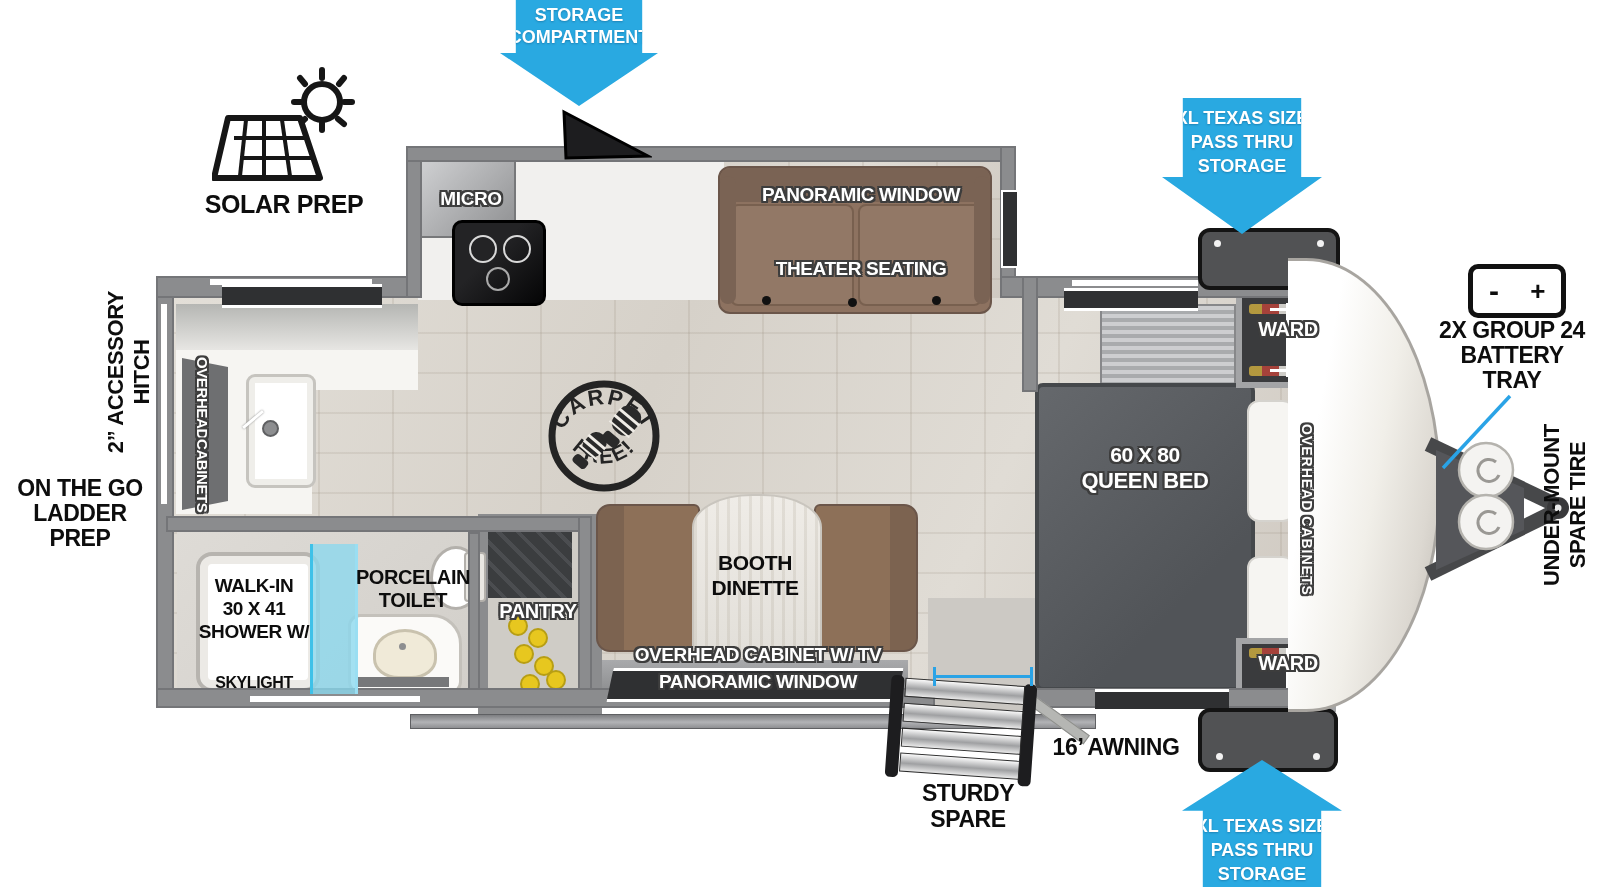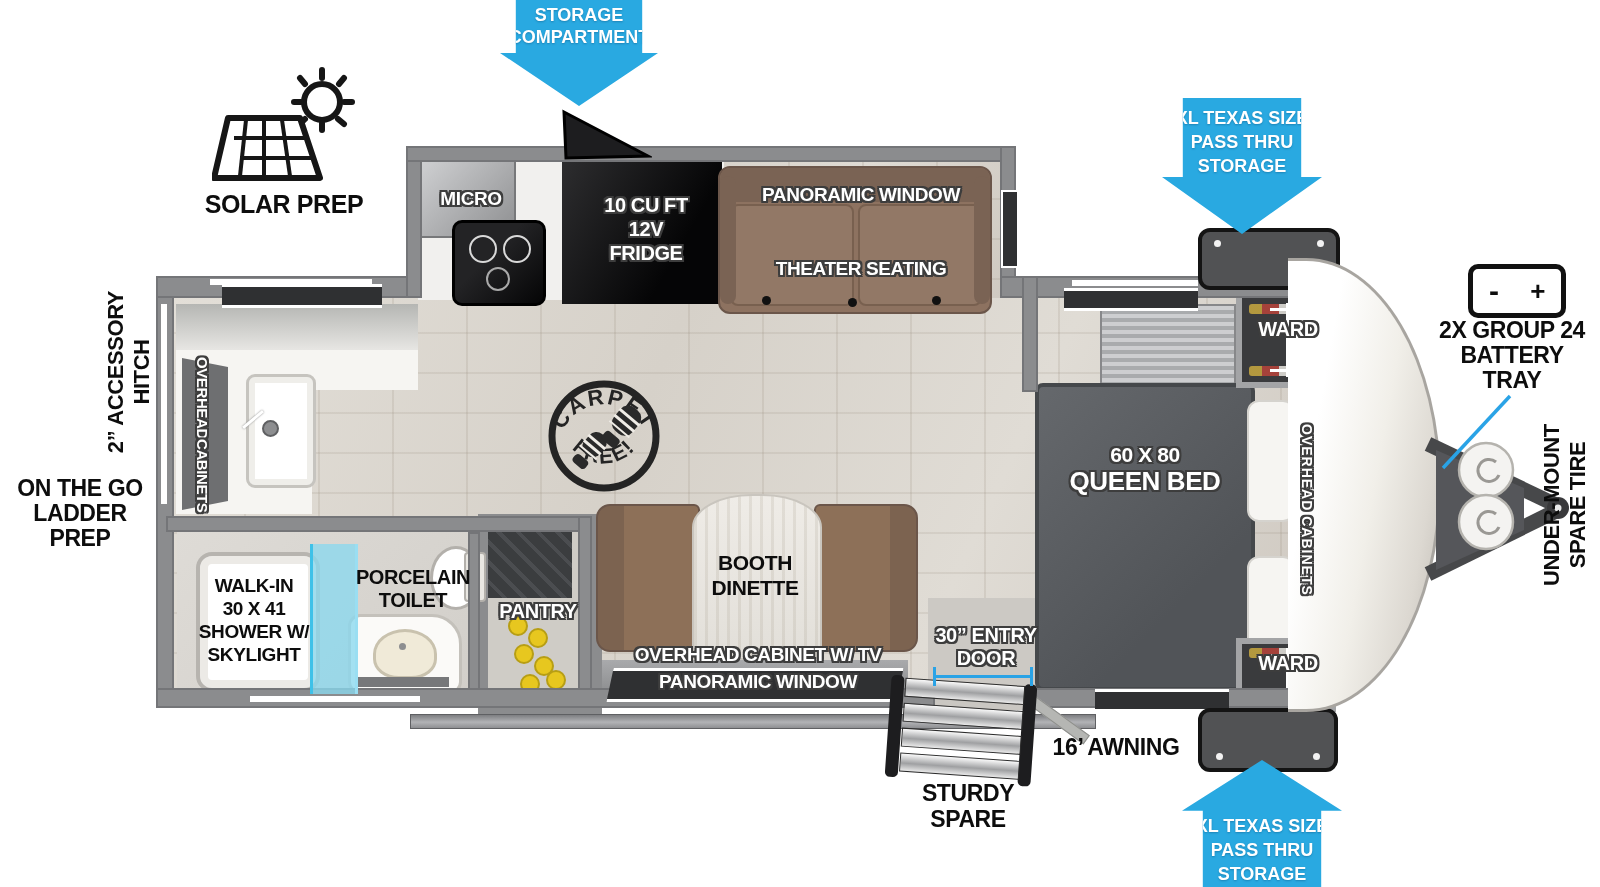--- a/index.html
+++ b/index.html
@@ -68,25 +68,20 @@
 
   <div class="a z2" style="left:418px;top:158px;width:306px;height:142px;background:#f1f0ee;"></div>
   <div class="a z2" style="left:418px;top:160px;width:94px;height:74px;background:linear-gradient(135deg,#cfd0d2,#8e8f91);border:2px solid #77787a;display:flex;align-items:center;justify-content:center;">
     <span class="bw" style="font-size:19px;">MICRO</span>
   </div>
   <div class="a z2" style="left:452px;top:220px;width:88px;height:80px;background:linear-gradient(135deg,#232325 40%,#050506);border:3px solid #000;border-radius:10px;">
     <span class="a" style="left:14px;top:12px;width:24px;height:24px;border:2px solid #d9d9d9;border-radius:50%;"></span>
     <span class="a" style="left:48px;top:12px;width:24px;height:24px;border:2px solid #d9d9d9;border-radius:50%;"></span>
     <span class="a" style="left:31px;top:44px;width:20px;height:20px;border:2px solid #a9a9a9;border-radius:50%;"></span>
   </div>
-  <div class="a z2" style="left:562px;top:154px;width:160px;height:150px;background:linear-gradient(120deg,#2e2e30,#050506 70%);display:flex;flex-direction:column;justify-content:center;">
-    <span class="ln ctr bw" style="font-size:20px;line-height:24px;">10 CU FT</span>
-    <span class="ln ctr bw" style="font-size:20px;line-height:24px;">12V</span>
-    <span class="ln ctr bw" style="font-size:20px;line-height:24px;">FRIDGE</span>
-  </div>
 
   <div class="a z2" style="left:718px;top:166px;width:270px;height:144px;background:#8d7260;border:2px solid #6b564a;border-radius:12px;">
     <span class="a" style="left:0;top:0;width:100%;height:34px;background:#7a6354;border-radius:10px 10px 0 0;"></span>
     <span class="a" style="left:10px;top:36px;width:120px;height:98px;background:#927866;border:2px solid #78604f;border-radius:8px;"></span>
     <span class="a" style="left:138px;top:36px;width:120px;height:98px;background:#927866;border:2px solid #78604f;border-radius:8px;"></span>
     <span class="a" style="left:0;top:8px;width:16px;height:128px;background:#7a6354;border-radius:8px;"></span>
     <span class="a" style="left:254px;top:8px;width:16px;height:128px;background:#7a6354;border-radius:8px;"></span>
     <span class="a" style="left:42px;top:128px;width:9px;height:9px;border-radius:50%;background:#111;"></span>
     <span class="a" style="left:128px;top:130px;width:9px;height:9px;border-radius:50%;background:#111;"></span>
     <span class="a" style="left:212px;top:128px;width:9px;height:9px;border-radius:50%;background:#111;"></span>
@@ -139,40 +134,40 @@
   </div>
   <div class="a z7 ctr bw" style="left:592px;top:644px;width:316px;font-size:19px;">OVERHEAD CABINET W/ TV</div>
   <div class="a z7 ctr bw" style="left:602px;top:671px;width:296px;font-size:19px;">PANORAMIC WINDOW</div>
 
   <div class="a z2" style="left:196px;top:552px;width:116px;height:132px;background:#fff;border:4px solid #b7b4af;border-radius:16px;box-shadow:inset 0 0 0 8px #eceae6;"></div>
   <div class="a z4" style="left:310px;top:544px;width:42px;height:150px;background:rgba(138,216,238,.78);border-left:3px solid #3ec1e8;border-right:3px solid #9adef2;"></div>
   <div class="a z7" style="left:180px;top:574px;width:148px;">
     <span class="ln ctr bk" style="font-size:19px;line-height:23px;">WALK-IN</span>
     <span class="ln ctr bk" style="font-size:19px;line-height:23px;">30 X 41</span>
     <span class="ln ctr bk" style="font-size:19px;line-height:23px;">SHOWER W/</span>
-    <span class="ln ctr bk" style="font-size:19px;line-height:23px;">SKYLIGHT</span>
+    <span class="ln ctr bk" style="font-size:16px;line-height:23px;margin-top:28px;">SKYLIGHT</span>
   </div>
   <div class="a z2" style="left:430px;top:546px;width:46px;height:58px;background:#fff;border:3px solid #b3b0ab;border-radius:50%;"></div>
   <div class="a z2" style="left:464px;top:552px;width:18px;height:46px;background:#e9e7e2;border:2px solid #b3b0ab;border-radius:4px;"></div>
   <div class="a z7" style="left:346px;top:566px;width:134px;">
     <span class="ln ctr bk" style="font-size:20px;line-height:23px;">PORCELAIN</span>
     <span class="ln ctr bk" style="font-size:20px;line-height:23px;">TOILET</span>
   </div>
   <div class="a z2" style="left:348px;top:614px;width:108px;height:74px;background:#fbfaf8;border:3px solid #c4c1bb;border-radius:12px 30px 12px 12px;">
     <span class="a" style="left:22px;top:12px;width:58px;height:44px;background:#f0ead8;border:3px solid #c9c2ae;border-radius:50% 50% 40% 40%;"></span>
     <span class="a" style="left:48px;top:26px;width:7px;height:7px;border-radius:50%;background:#8d8e90;"></span>
     <span class="a" style="left:4px;top:60px;width:94px;height:10px;background:#77787a;"></span>
   </div>
 
   <div class="a z2 stripes" style="left:1100px;top:304px;width:132px;height:80px;"></div>
   <div class="a z2 stripes" style="left:1106px;top:640px;width:126px;height:50px;"></div>
   <div class="a z2" style="left:1035px;top:383px;width:212px;height:300px;border:4px solid #45484b;border-radius:8px;background:linear-gradient(135deg,#65686c,#515458 70%);"></div>
   <div class="a z7" style="left:1045px;top:442px;width:192px;">
     <span class="ln ctr bw" style="font-size:21px;line-height:26px;">60 X 80</span>
-    <span class="ln ctr bw" style="font-size:26px;line-height:26px;">QUEEN BED</span>
+    <span class="ln ctr bw" style="font-size:22px;line-height:26px;">QUEEN BED</span>
   </div>
   <div class="a z2" style="left:1247px;top:400px;width:44px;height:118px;background:#f6f5f2;border:2px solid #d5d3ce;border-radius:12px;"></div>
   <div class="a z2" style="left:1247px;top:556px;width:44px;height:104px;background:#f6f5f2;border:2px solid #d5d3ce;border-radius:12px;"></div>
   <div class="a z2" style="left:1290px;top:386px;width:34px;height:248px;background:#77787b;border:2px solid #5f6062;"></div>
   <div class="a z7 bw" style="left:1291px;top:390px;width:32px;height:240px;writing-mode:vertical-lr;font-size:14px;display:flex;justify-content:center;letter-spacing:1px;">
     <span>OVERHEAD CABINETS</span>
   </div>
   <div class="a z2 ward" style="left:1236px;top:292px;width:88px;height:84px;">
     <span class="clothes" style="top:6px;"></span>
     <span class="clothes" style="bottom:6px;"></span>
@@ -243,24 +238,20 @@
   <div class="a z4" style="left:1030px;top:692px;width:72px;height:9px;background:#b5b6b3;border:1px solid #8e8f8c;transform:rotate(36deg);transform-origin:left top;"></div>
   <div class="a z5" style="left:888px;top:680px;width:154px;height:102px;transform:rotate(4deg);">
     <span class="rail" style="left:0;"></span>
     <span class="rail" style="right:8px;"></span>
     <span class="tread" style="top:2px;"></span>
     <span class="tread" style="top:27px;"></span>
     <span class="tread" style="top:52px;"></span>
     <span class="tread" style="top:77px;"></span>
   </div>
 
-  <div class="a z7" style="left:910px;top:624px;width:144px;">
-    <span class="ln ctr bw" style="font-size:20px;line-height:23px;">30” ENTRY</span>
-    <span class="ln ctr bw" style="font-size:20px;line-height:23px;">DOOR</span>
-  </div>
   <div class="a z7" style="left:933px;top:675px;width:100px;height:3px;background:#2aa3e6;"></div>
   <div class="a z7" style="left:933px;top:667px;width:3px;height:19px;background:#2aa3e6;"></div>
   <div class="a z7" style="left:1030px;top:667px;width:3px;height:19px;background:#2aa3e6;"></div>
 
   <svg class="a z7" style="left:212px;top:66px;" width="160" height="126" viewBox="0 0 160 126">
     <circle cx="110" cy="36" r="18" fill="#fff" stroke="#161616" stroke-width="6"></circle>
     <g stroke="#161616" stroke-width="6" stroke-linecap="round">
       <line x1="110" y1="4" x2="110" y2="12"></line>
         <line x1="132" y1="12" x2="127" y2="18"></line>
       <line x1="140" y1="36" x2="132" y2="36"></line>

